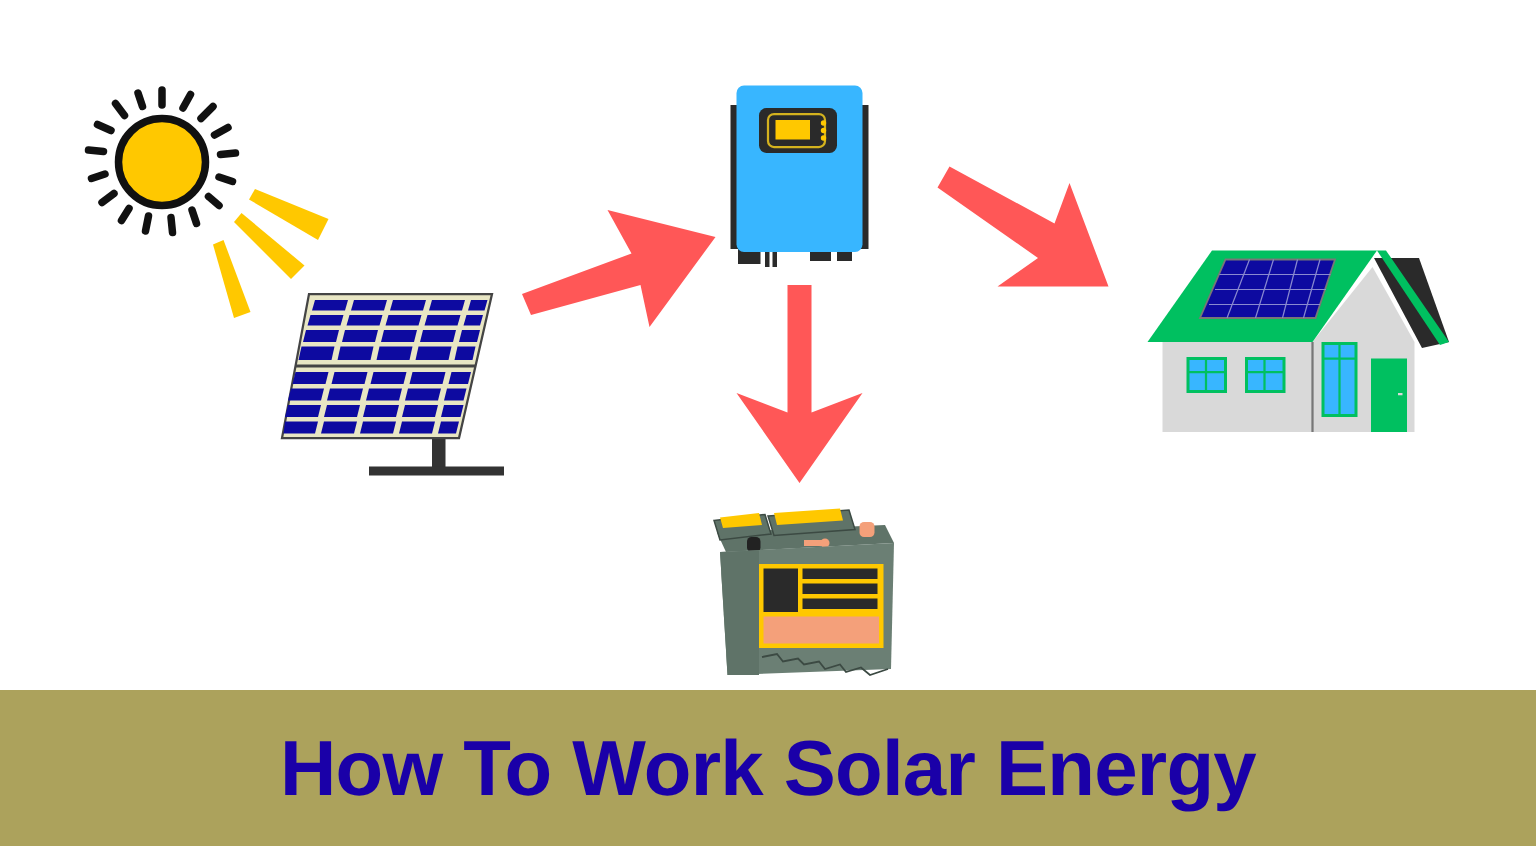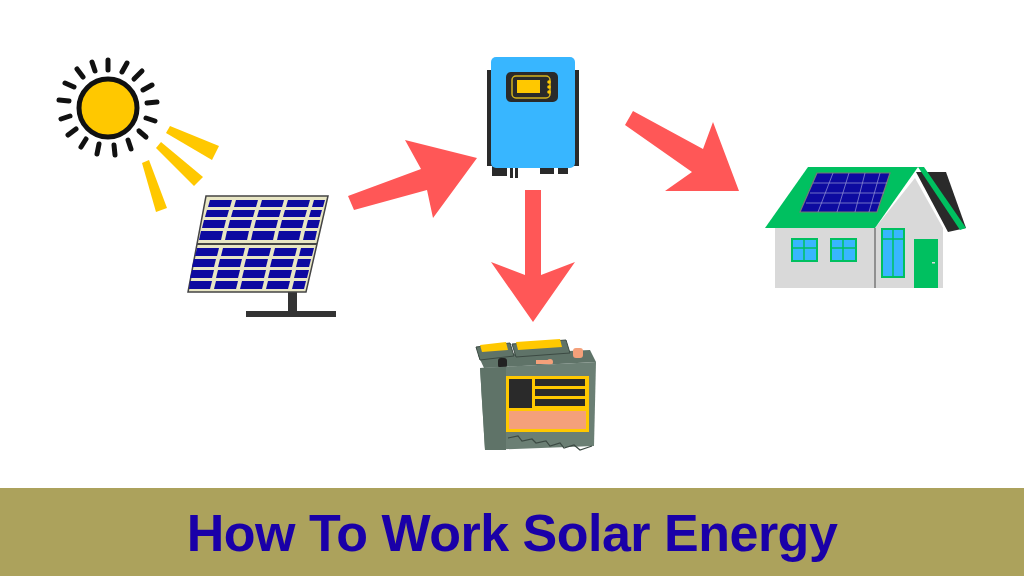--- a/index.html
+++ b/index.html
@@ -1,18 +1,18 @@
 <!DOCTYPE html>
 <html><head>
   <meta charset="utf-8">
   <style>
     html, body { margin:0; padding:0; }
     body { width:1024px; height:576px; overflow:hidden; background:#ffffff; position:relative; font-family:"Liberation Sans", sans-serif; }
     #diagram { position:absolute; left:0; top:0; width:1024px; height:488px; }
-    #banner { position:absolute; left:0; top:488px; width:1024px; height:88px; display:flex; align-items:center; justify-content:center; }
+    #banner { position:absolute; left:0; top:460px; width:1024px; height:104px; display:flex; align-items:center; justify-content:center; }
     #banner-title { font-family:"Liberation Sans", sans-serif; font-weight:bold; font-size:52px; letter-spacing:-0.5px; margin-top:2px; }
   </style>
 </head>
 <body>
 
 <svg id="diagram" viewBox="0 0 1024 488" xmlns="http://www.w3.org/2000/svg">
 
   <g>
     <g stroke="#111" stroke-width="5" stroke-linecap="round" fill="none">
       <line x1="108" y1="70" x2="108" y2="60"></line>

